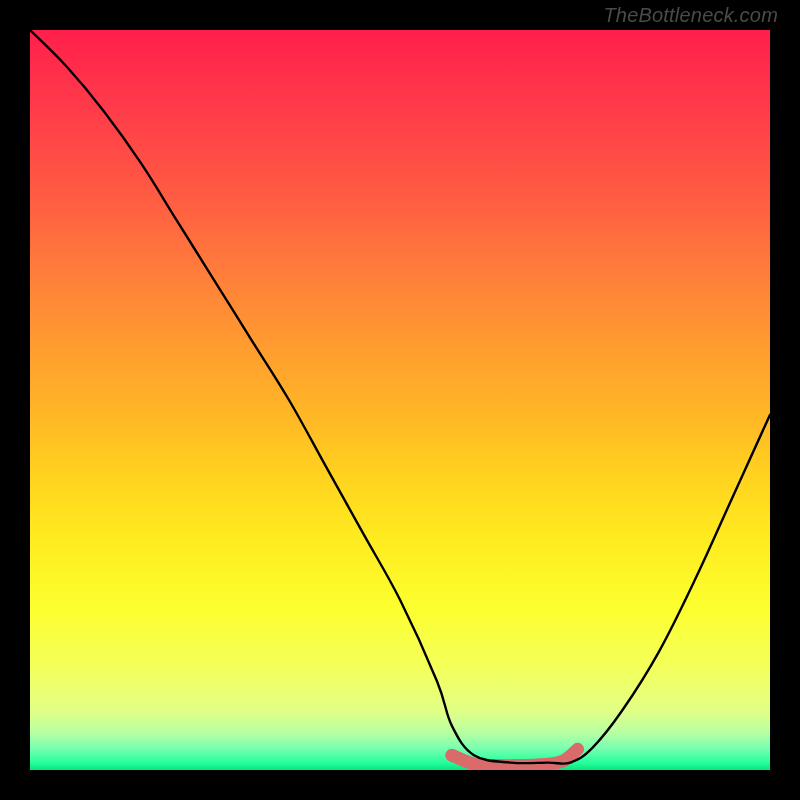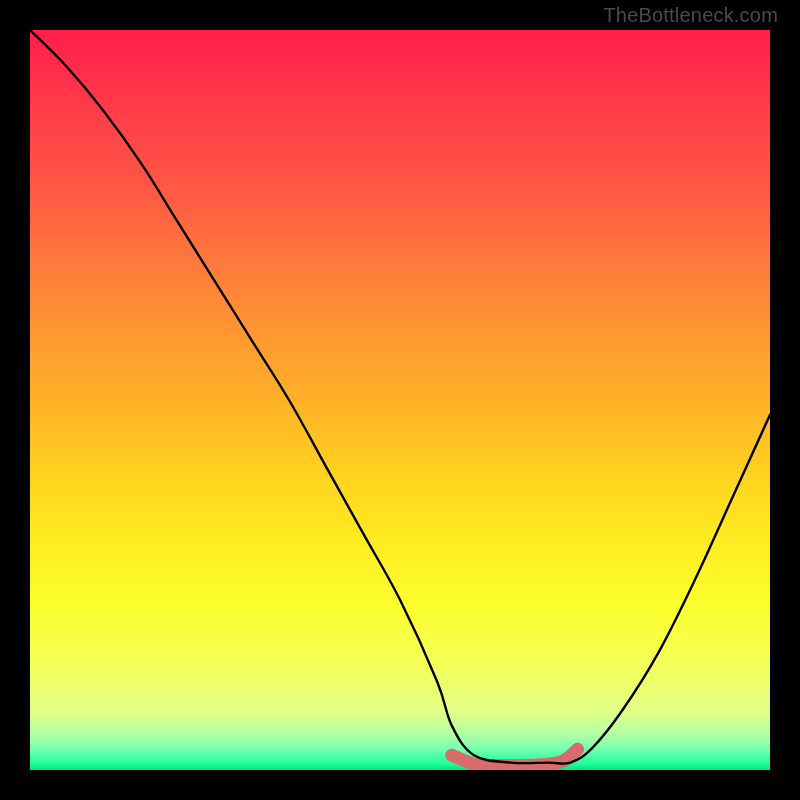--- a/index.html
+++ b/index.html
@@ -9,20 +9,21 @@
     height: 800px;
     overflow: hidden;
     background: #000;
     font-family: Arial, Helvetica, sans-serif;
   }
   .frame {
     position: relative;
     width: 792px;
     height: 800px;
     background: #000;
+    font-style: italic;
   }
   .watermark {
     position: absolute;
     top: 4px;
     right: 14px;
     color: #4a4a4a;
     font-size: 20px;
     font-weight: 500;
     letter-spacing: 0.2px;
     z-index: 5;

